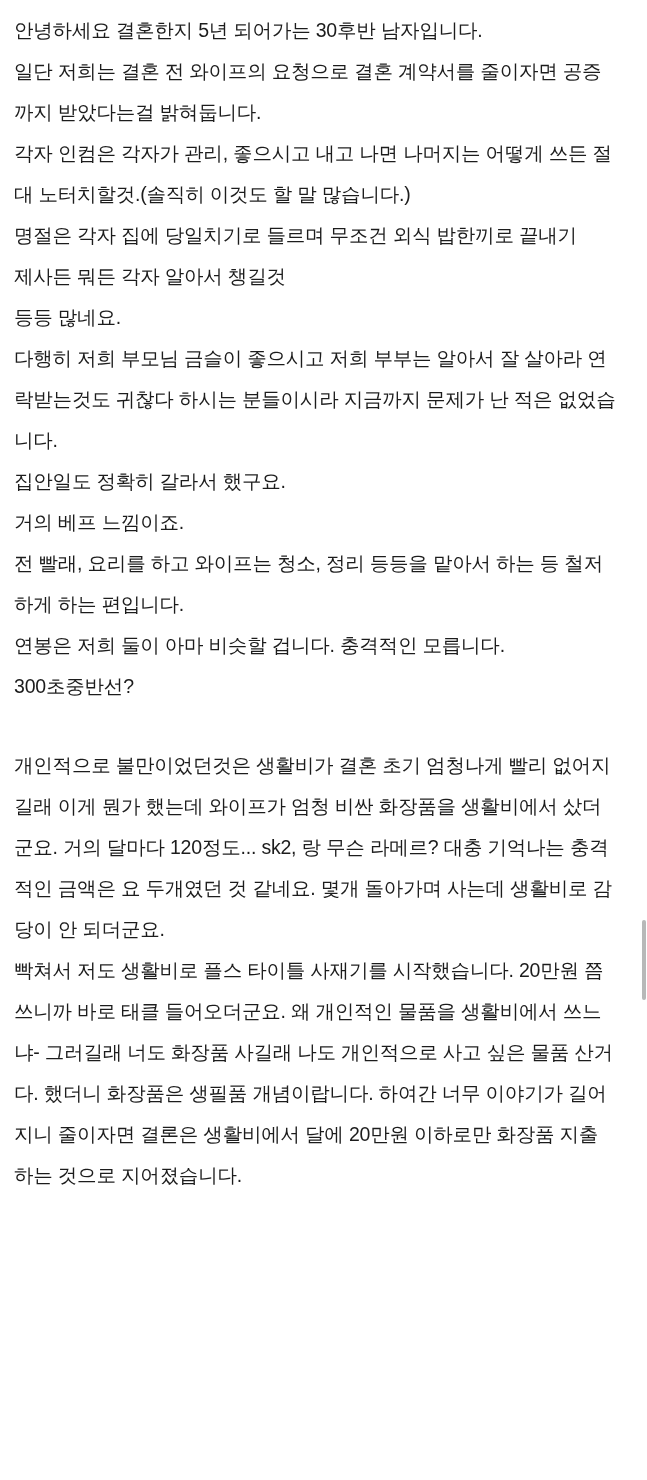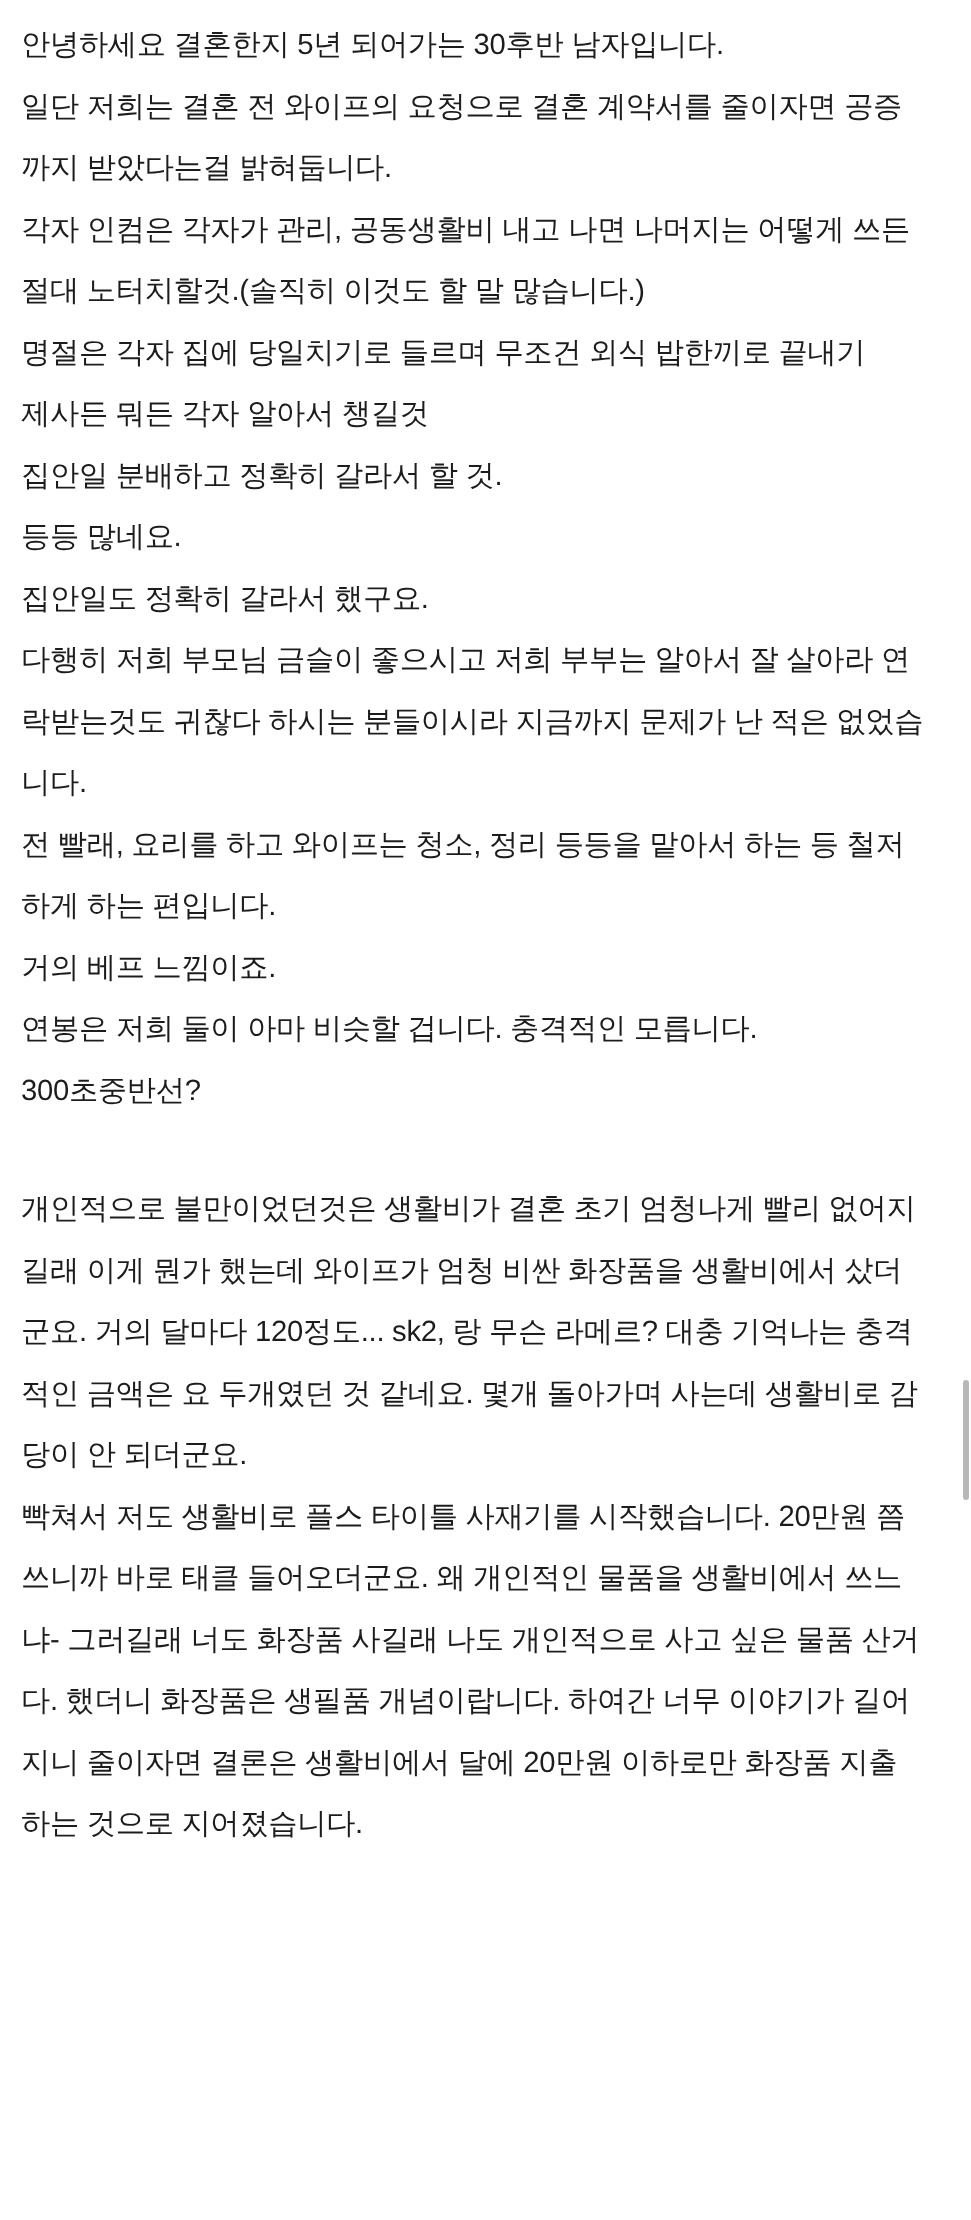--- a/index.html
+++ b/index.html
@@ -53,29 +53,28 @@
     border-radius: 2px;
   }
 </style>
 </head>
 <body>
 
 <div class="page">
 
   <p class="para">안녕하세요 결혼한지 5년 되어가는 30후반 남자입니다.</p>
   <p class="para">일단 저희는 결혼 전 와이프의 요청으로 결혼 계약서를 줄이자면 공증까지 받았다는걸 밝혀둡니다.</p>
-  <p class="para">각자 인컴은 각자가 관리, 공동생활비 내고 나면 나머지는 어떻게 쓰든 절대 노터치할것.(솔직히 이것도 할 말 많습니다.)</p>
+  <p class="para">각자 인컴은 각자가 관리, 좋으시고 내고 나면 나머지는 어떻게 쓰든 절대 노터치할것.(솔직히 이것도 할 말 많습니다.)</p>
   <p class="para">명절은 각자 집에 당일치기로 들르며 무조건 외식 밥한끼로 끝내기</p>
   <p class="para">제사든 뭐든 각자 알아서 챙길것</p>
-  <p class="para">집안일 분배하고 정확히 갈라서 할 것.</p>
   <p class="para">등등 많네요.</p>
+  <p class="para">다행히 저희 부모님 금슬이 좋으시고 저희 부부는 알아서 잘 살아라 연락받는것도 귀찮다 하시는 분들이시라 지금까지 문제가 난 적은 없었습니다.</p>
   <p class="para">집안일도 정확히 갈라서 했구요.</p>
-  <p class="para">다행히 저희 부모님 금슬이 좋으시고 저희 부부는 알아서 잘 살아라 연락받는것도 귀찮다 하시는 분들이시라 지금까지 문제가 난 적은 없었습니다.</p>
+  <p class="para">거의 베프 느낌이죠.</p>
   <p class="para">전 빨래, 요리를 하고 와이프는 청소, 정리 등등을 맡아서 하는 등 철저하게 하는 편입니다.</p>
-  <p class="para">거의 베프 느낌이죠.</p>
   <p class="para">연봉은 저희 둘이 아마 비슷할 겁니다. 충격적인 모릅니다.</p>
   <p class="para">300초중반선?</p>
 
   <div class="gap"></div>
 
   <p class="para">개인적으로 불만이었던것은 생활비가 결혼 초기 엄청나게 빨리 없어지길래 이게 뭔가 했는데 와이프가 엄청 비싼 화장품을 생활비에서 샀더군요. 거의 달마다 120정도... sk2, 랑 무슨 라메르? 대충 기억나는 충격적인 금액은 요 두개였던 것 같네요. 몇개 돌아가며 사는데 생활비로 감당이 안 되더군요.</p>
   <p class="para">빡쳐서 저도 생활비로 플스 타이틀 사재기를 시작했습니다. 20만원 쯤 쓰니까 바로 태클 들어오더군요. 왜 개인적인 물품을 생활비에서 쓰느냐- 그러길래 너도 화장품 사길래 나도 개인적으로 사고 싶은 물품 산거다. 했더니 화장품은 생필품 개념이랍니다. 하여간 너무 이야기가 길어지니 줄이자면 결론은 생활비에서 달에 20만원 이하로만 화장품 지출 하는 것으로 지어졌습니다.</p>
 
 </div>
 

